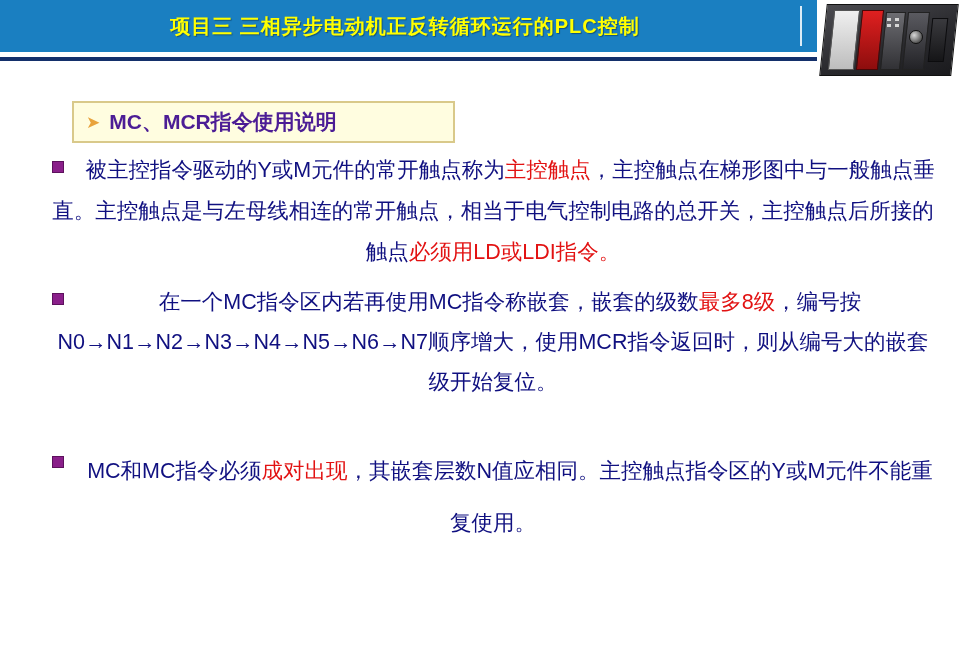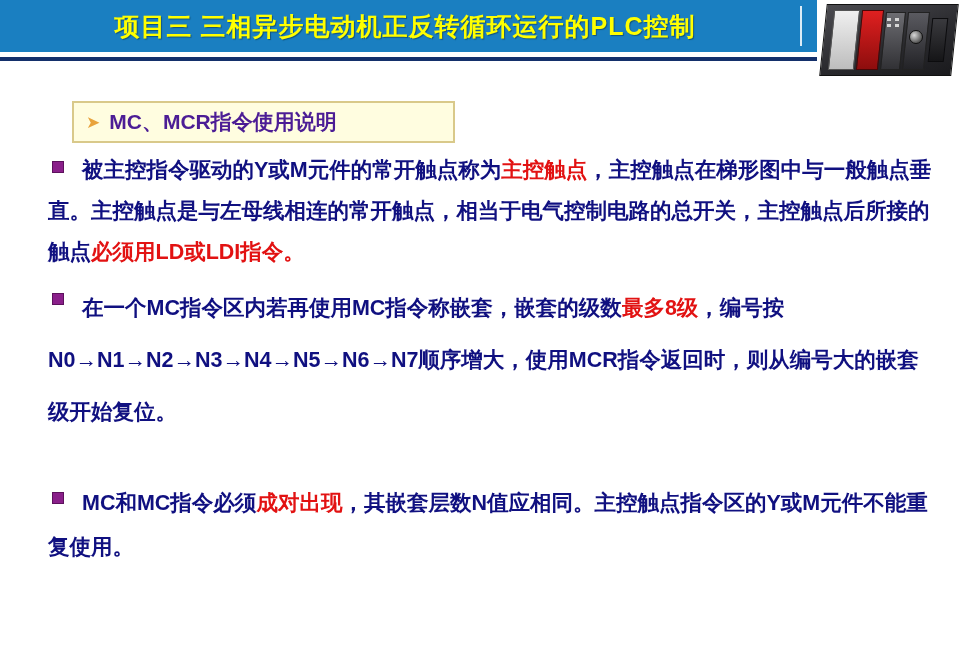--- a/index.html
+++ b/index.html
@@ -24,21 +24,21 @@
     background: #1a7fc1;
   }
   #header-title {
     position: absolute;
     left: 0; top: 0;
     width: 810px; height: 52px;
     display: flex;
     align-items: center;
     justify-content: center;
     color: #ffff00;
-    font-size: 25px;
+    font-size: 20px;
     font-weight: bold;
     letter-spacing: 1px;
     text-shadow: 1px 1px 1px rgba(0,0,0,0.35);
     white-space: nowrap;
     text-align: right;
   }
   #header-rule {
     position: absolute;
     left: 0; top: 57px;
     width: 960px; height: 4px;
@@ -160,27 +160,28 @@
     position: absolute;
     left: 4px; top: 11px;
     width: 12px; height: 12px;
     background: #8a1f8a;
     border: 1px solid #5d115d;
   }
   .ptext {
     font-size: 21.5px;
     line-height: 39px;
     color: #101080;
-    font-weight: bold;
+    font-weight: normal;
     text-indent: 34px;
+    text-align: center;
   }
   .ptext .red { color: #e21212; }
   .para.p1 .ptext { line-height: 41px; }
-  .para.p2 .ptext { line-height: 52px; }
-  .para.p3 .ptext { line-height: 44px; margin-top: 43px; }
+  .para.p2 .ptext { line-height: 40px; }
+  .para.p3 .ptext { line-height: 52px; margin-top: 43px; }
   .para.p4 .ptext { line-height: 40px; }
 </style>
 </head>
 <body>
 
 <div id="slide">
 
   <div id="header-band"></div>
   <div id="header-title">项目三  三相异步电动机正反转循环运行的PLC控制</div>
   <div id="header-divider"></div>

